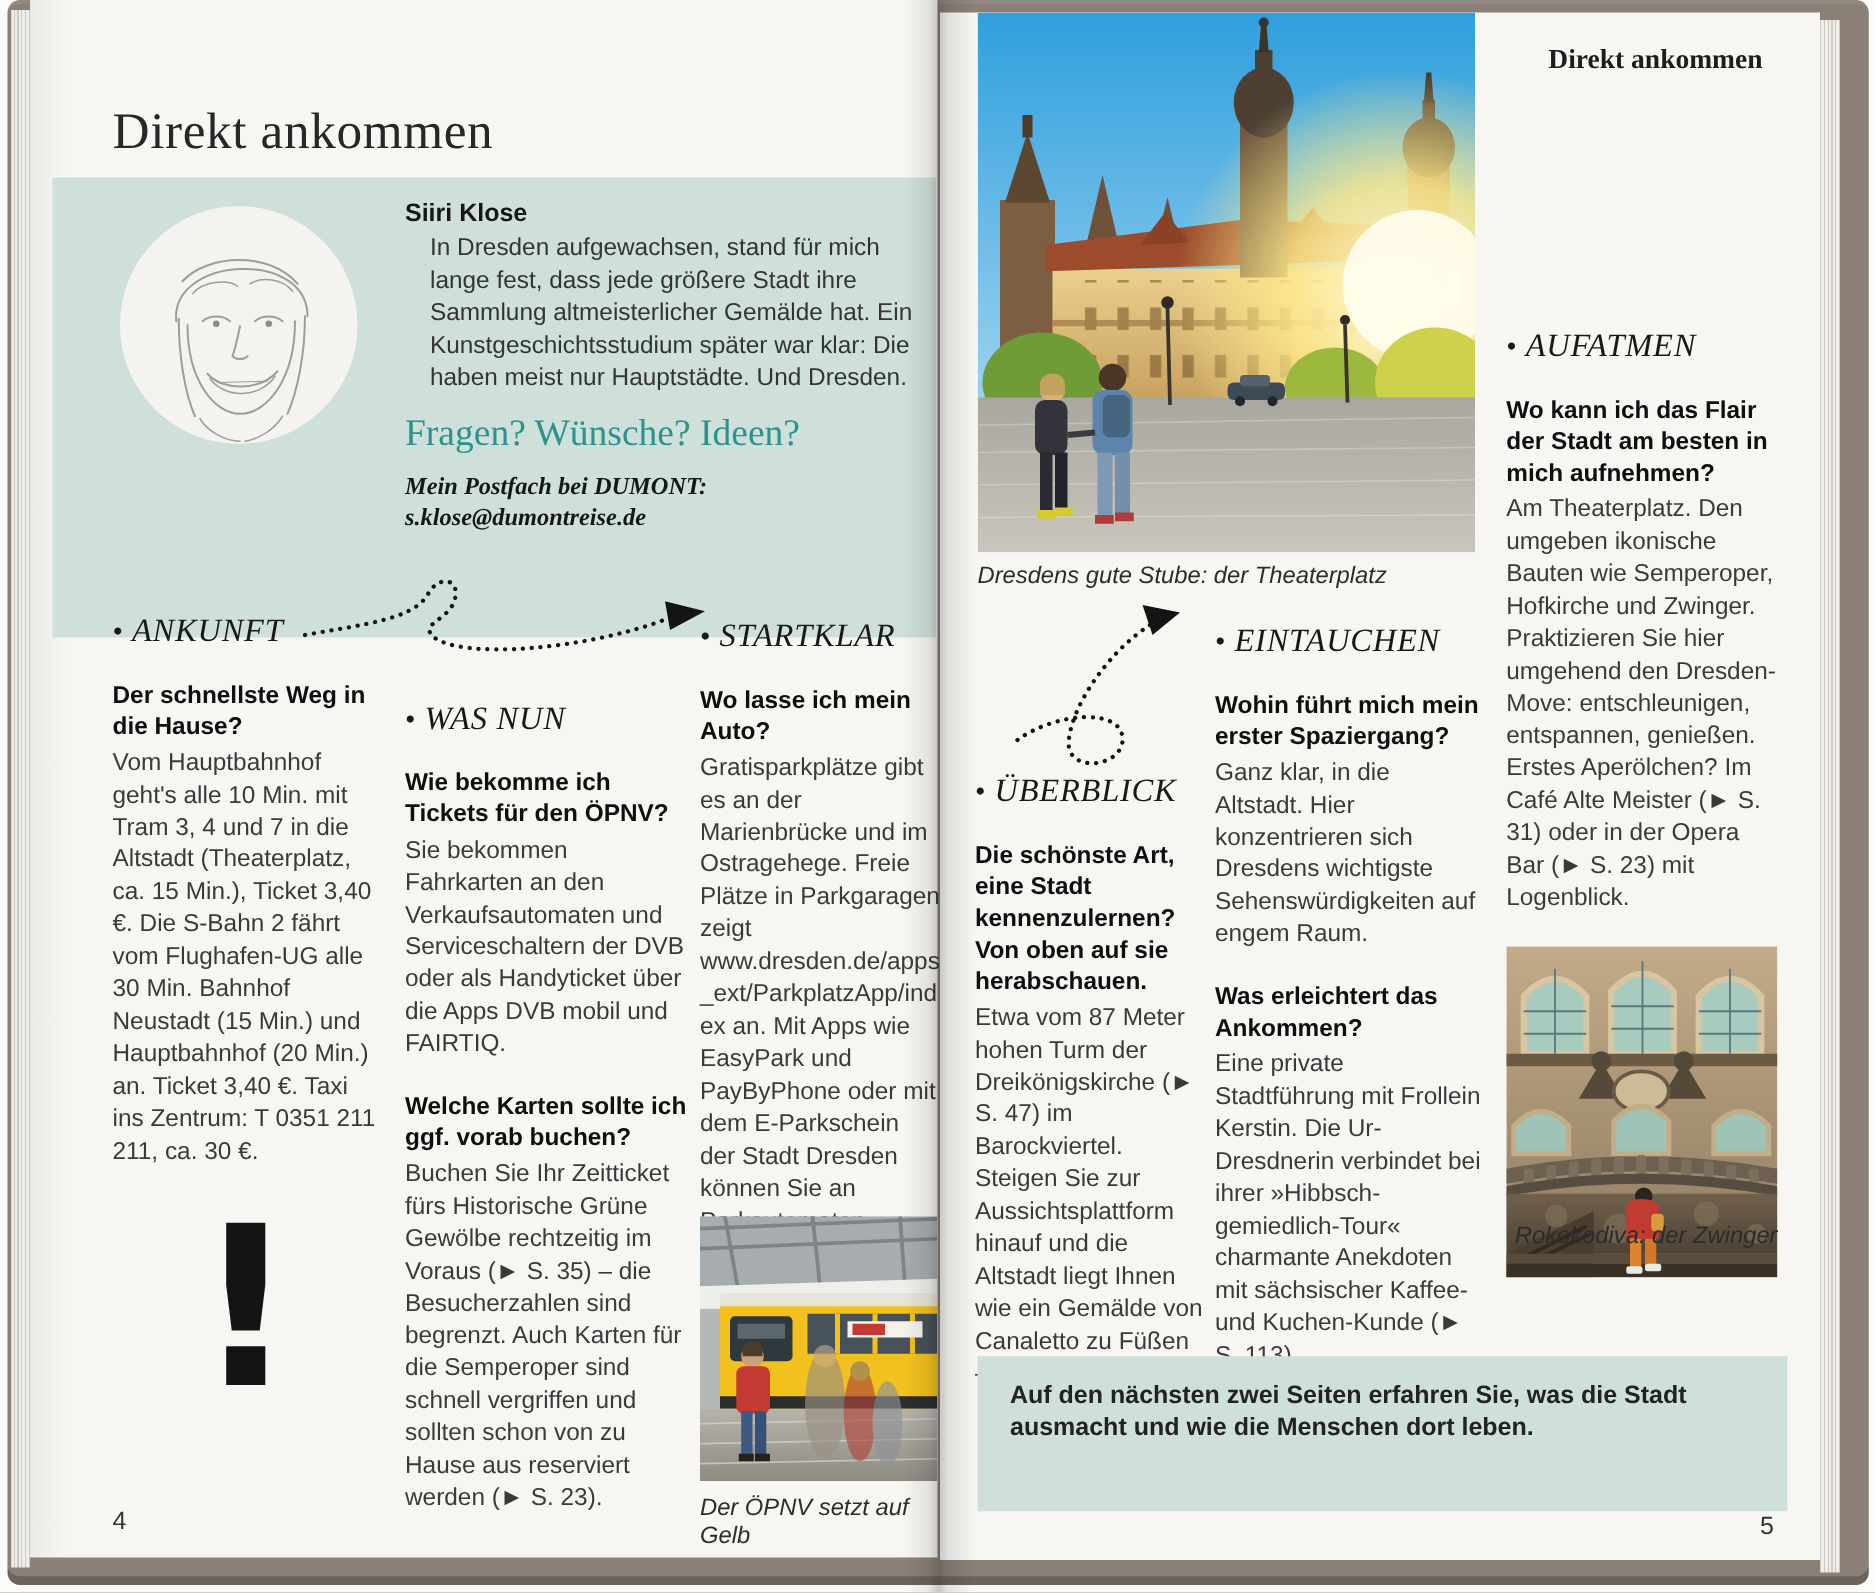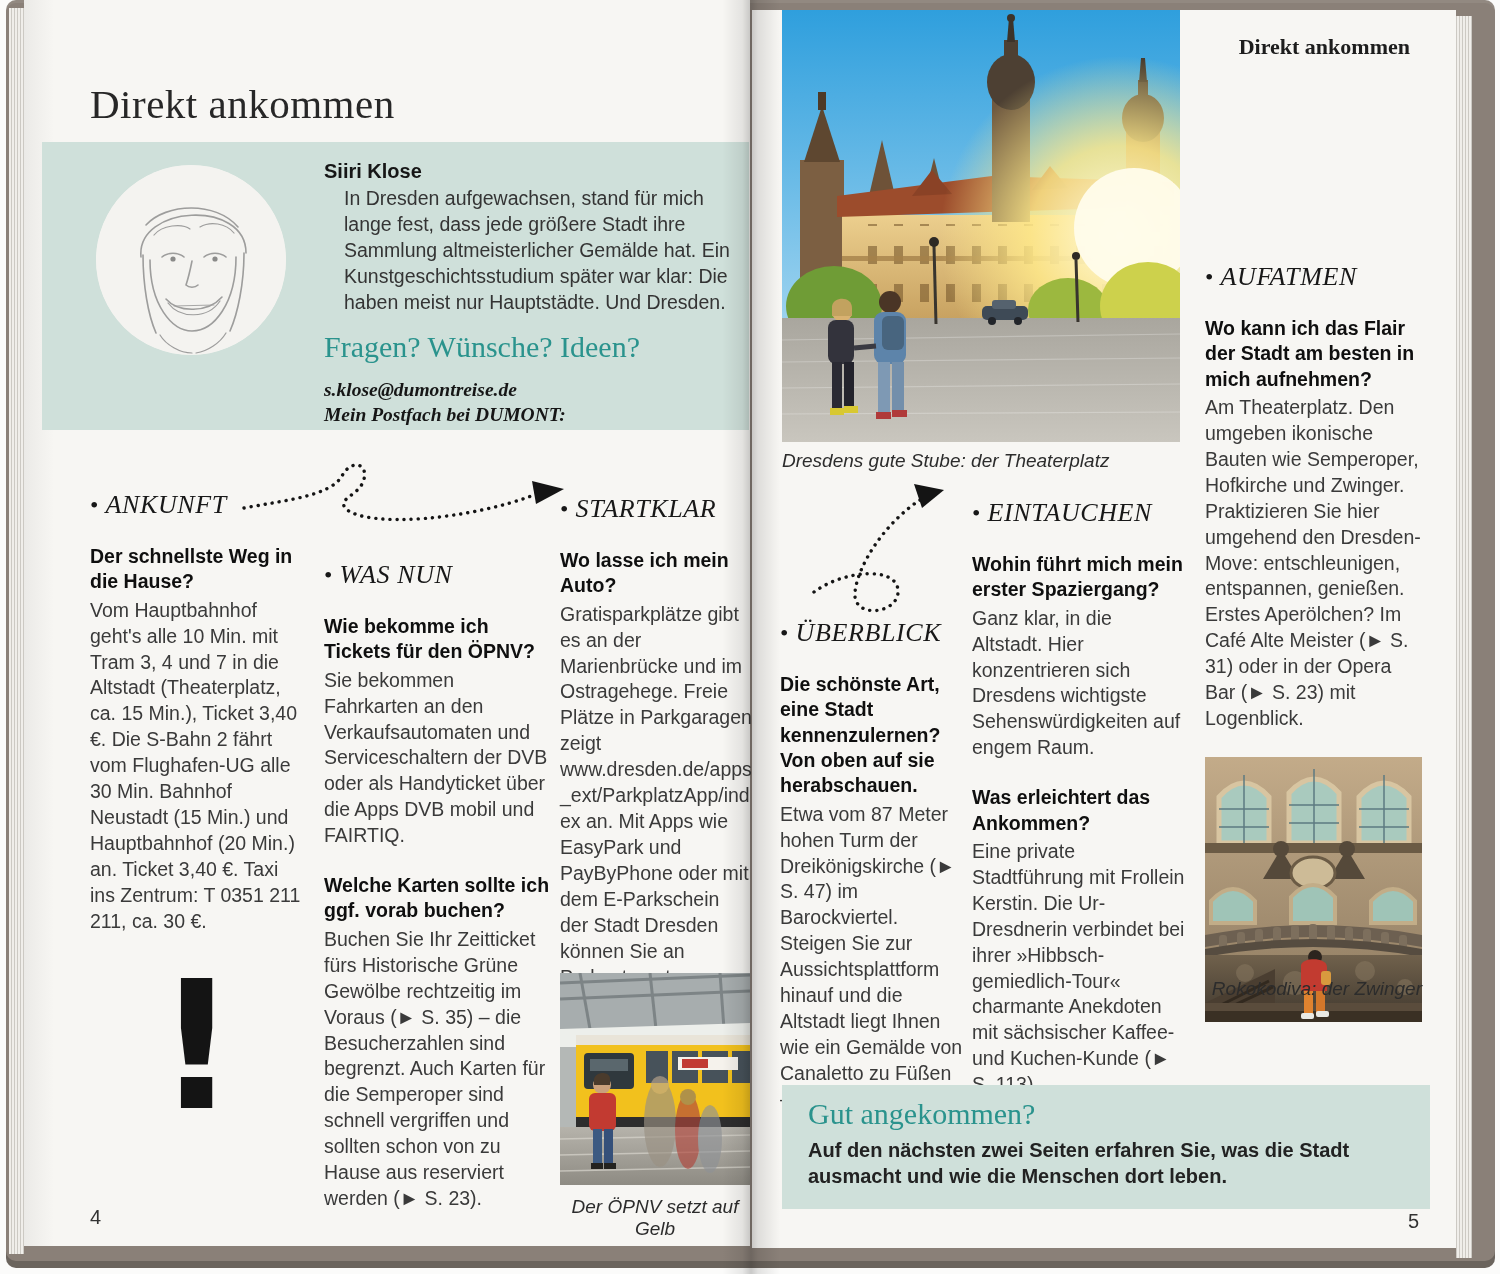--- a/index.html
+++ b/index.html
@@ -32,24 +32,24 @@
 
   .sec-heading { font-family:"Liberation Serif",serif; font-style:italic; font-size:26px;
                  color:#181818; letter-spacing:.6px; white-space:nowrap; }
   .sec-heading::before { content:"• "; font-style:normal; font-size:24px; }
 
   .col { position:absolute; }
   .qa { margin-top:24px; }
   .qa .q { font-weight:bold; font-size:19.5px; line-height:1.3; color:#0f0f0f; }
   .qa .a { font-size:19.5px; line-height:1.33; color:#3a3a3a; margin-top:3px; overflow-wrap:break-word; }
 
-  .caption { position:absolute; font-style:italic; font-size:19px; color:#2c2c2c;text-align:center; }
-
-  
-  .author-box { position:absolute; left:18px; top:142px; width:707px; height:288px; background:#cfe0da; }
+  .caption { position:absolute; font-style:italic; font-size:19px; color:#2c2c2c; }
+
+  
+  .author-box { position:absolute; left:18px; top:142px; width:707px; height:368px; background:#cfe0da; }
   .portrait { position:absolute; left:54px; top:23px; width:190px; height:190px; border-radius:50%;
               background:#f4f3f0; overflow:hidden; }
   .author-text { position:absolute; left:282px; top:18px; width:412px; }
   .author-name { font-weight:bold; font-size:20px; color:#161616; }
   .author-bio  { font-size:19.5px; line-height:1.33; color:#343434; margin-top:3px;margin-left:20px; }
   .author-cta  { font-family:"Liberation Serif",serif; font-size:30px; color:#2a938d; margin-top:14px; }
   .author-contact { font-family:"Liberation Serif",serif; font-style:italic; font-weight:bold;
                     font-size:19.5px; line-height:1.3; color:#161616; margin-top:13px; }
 
   
@@ -100,22 +100,22 @@
             <path d="M64,170 C70,180 84,188 96,188" stroke-width="1.2"></path>
             <path d="M130,168 C124,178 112,186 100,188" stroke-width="1.2"></path>
           </g>
         </svg>
       </div>
       <div class="author-text">
         <div class="author-name">Siiri Klose</div>
         <div class="author-bio">In Dresden aufgewachsen, stand für mich lange fest, dass jede größere Stadt ihre Sammlung altmeisterlicher Gemälde hat. Ein Kunstgeschichtsstudium später war klar: Die haben meist nur Hauptstädte. Und Dresden.</div>
         <div class="author-cta">Fragen? Wünsche? Ideen?</div>
         <div class="author-contact">
+          <div>Mein Postfach bei DUMONT:</div>
           <div>s.klose@dumontreise.de</div>
-          <div>Mein Postfach bei DUMONT:</div>
         </div>
       </div>
     </div>
 
     <svg class="arrow-svg" style="left:218px; top:452px;" width="330" height="95" viewBox="0 0 330 95">
       <path d="M2,56 C45,48 88,44 100,24 C108,8 126,10 122,27 C118,44 94,46 104,57 C126,76 226,68 292,43" fill="none" stroke="#141414" stroke-width="3.4" stroke-linecap="round" stroke-dasharray="0.1 7"></path>
       <polygon points="290,29 322,37 294,52" fill="#141414"></polygon>
     </svg>
 
     <div class="col" style="left:66px; top:490px; width:218px;">
@@ -418,21 +418,20 @@
           <rect x="99" y="234" width="9" height="24" fill="#e0832f"></rect>
           <rect x="111" y="234" width="9" height="22" fill="#d4772a"></rect>
           <rect x="96" y="256" width="13" height="6" rx="2" fill="#e9e9e4"></rect>
           <rect x="111" y="254" width="13" height="6" rx="2" fill="#e9e9e4"></rect>
         </g>
       </svg>
     </div>
     <div class="caption" style="left:453px; top:968px; width:217px; text-align:right;">Rokokodiva: der Zwinger</div>
 
     <div class="footer-box">
-      <div class="fb-head">Gut angekommen?</div>
       <div class="fb-text">Auf den nächsten zwei Seiten erfahren Sie, was die Stadt ausmacht und wie die Menschen dort leben.</div>
     </div>
 
     <div class="pagenum" style="left:656px; top:1200px;">5</div>
   </div>
 
   <div class="spine"></div>
 </div>
 
 </body></html>

